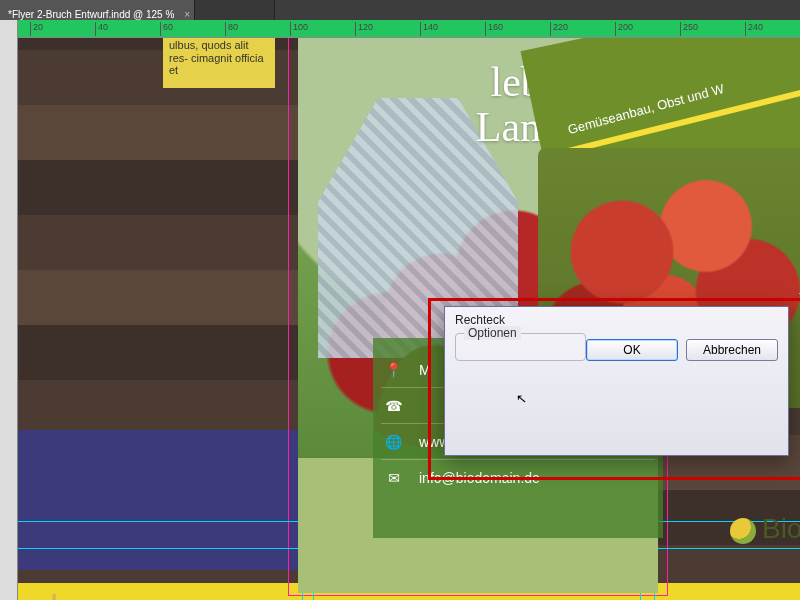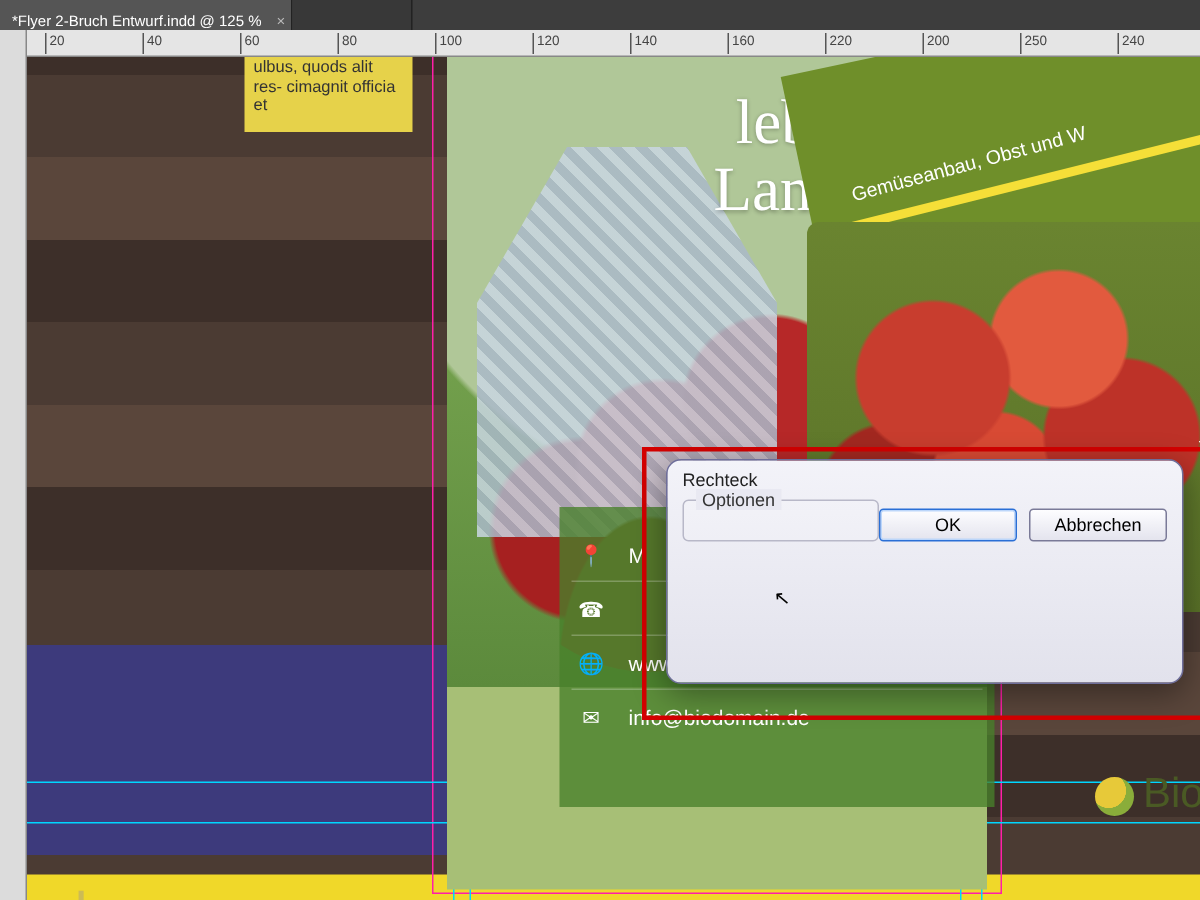--- a/index.html
+++ b/index.html
@@ -24,21 +24,21 @@
     color: #fff;
     border-right: 1px solid #222;
     display: flex;
     align-items: flex-end;
     gap: 8px;
   }
   .tab2 { background: #383838; width: 80px; }
   .tab .x { color: #bbb; margin-left: 2px; }
   .ruler-h {
     height: 18px;
-    background: #e5e5e5;
+    background: #22c55e;
     border-bottom: 1px solid #888;
     display: flex;
     position: relative;
     font-size: 9px;
     color: #444;
     margin-left: 18px;
   }
   .ruler-h .tick { position: absolute; top: 2px; border-left: 1px solid #555; height: 14px; padding-left: 2px; }
   .ruler-v {
     width: 18px;
@@ -138,21 +138,21 @@
   .guide-v { position:absolute; top:0; bottom:0; width:1px; background:#00d6ff; }
   .guide-h { position:absolute; left:0; right:0; height:1px; background:#00d6ff; }
   .bleed   { position:absolute; border:1px solid #ff1ea8; }
 
   
   .hl { position:absolute; left:410px; top:260px; width:388px; height:182px; border:3px solid #d40000; }
   .dialog {
     position:absolute; left:426px; top:268px; width:345px; height:150px;
     background: linear-gradient(#f3f3f9,#e2e2ec);
     border: 1px solid #6e6e9a;
-    border-radius: 10px;
+    border-radius: 0;
     box-shadow: 0 6px 22px rgba(0,0,0,0.4);
     font-size: 12px;
   }
   .dialog .title { padding: 6px 10px; color:#222; font-size:12px;}
   .dialog .body { display:flex; padding: 0 10px 10px; }
   .fieldset {
     border: 1px solid #b8b8c8;
     border-radius: 4px;
     padding: 14px 10px 10px;
     position: relative;

